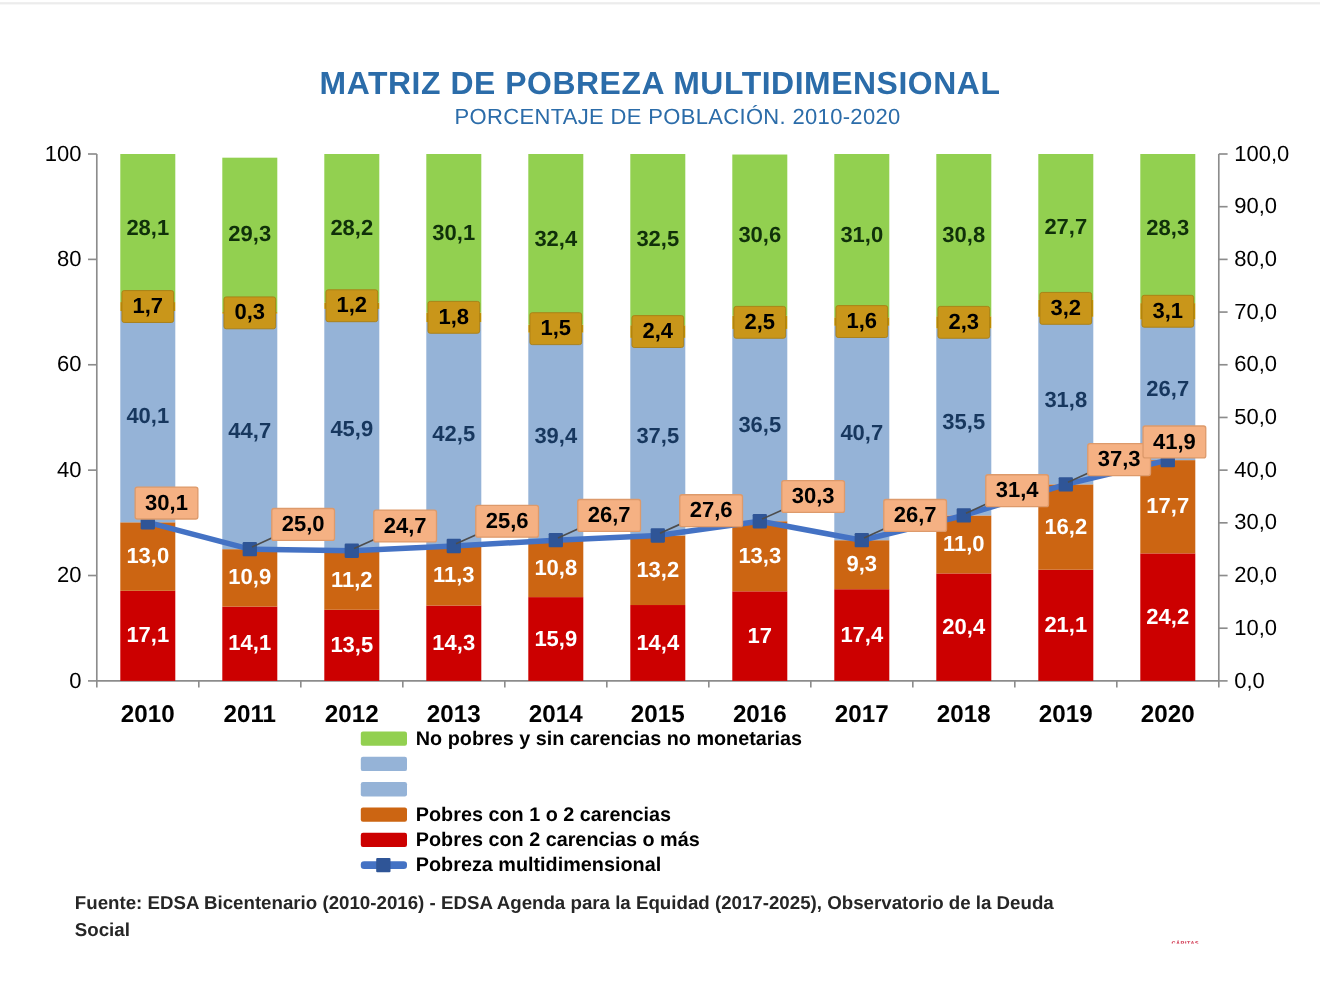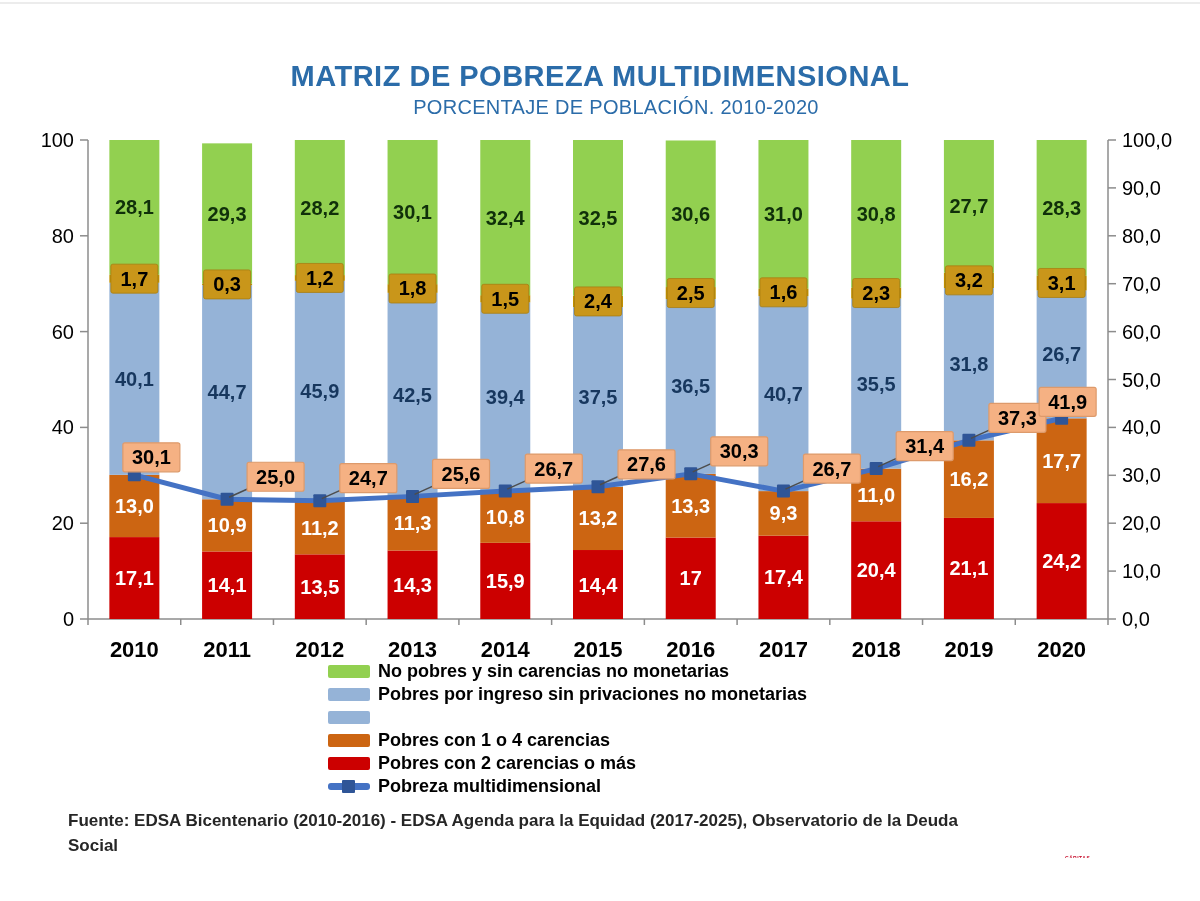--- a/index.html
+++ b/index.html
@@ -269,28 +269,27 @@
       <text x="1067.6363636363637" y="401.799" fill="#000000" text-anchor="middle" dominant-baseline="central" font-size="20px" font-weight="bold">41,9</text>
     </svg>
 
   <div id="legend">
       <div class="legend-row">
         <div class="legend-swatch" style="background: rgb(146, 208, 80);"></div>
         <span class="legend-label">No pobres y sin carencias no monetarias</span>
       </div>
       <div class="legend-row">
         <div class="legend-swatch" style="background: rgb(149, 179, 215);"></div>
-        <span class="legend-label">Pobres por ingreso sin privaciones no monetarias</span>
       </div>
       <div class="legend-row">
         <div class="legend-swatch" style="background: rgb(149, 179, 215);"></div>
       </div>
       <div class="legend-row">
         <div class="legend-swatch" style="background: rgb(204, 101, 18);"></div>
-        <span class="legend-label">Pobres con 1 o 4 carencias</span>
+        <span class="legend-label">Pobres con 1 o 2 carencias</span>
       </div>
       <div class="legend-row">
         <div class="legend-swatch" style="background: rgb(204, 0, 0);"></div>
         <span class="legend-label">Pobres con 2 carencias o más</span>
       </div>
       <div class="legend-row">
         <div class="legend-line-swatch">
           <div class="lline" style="background: rgb(68, 114, 196);"></div>
           <div class="lmark" style="background: rgb(47, 85, 151);"></div>
         </div>

